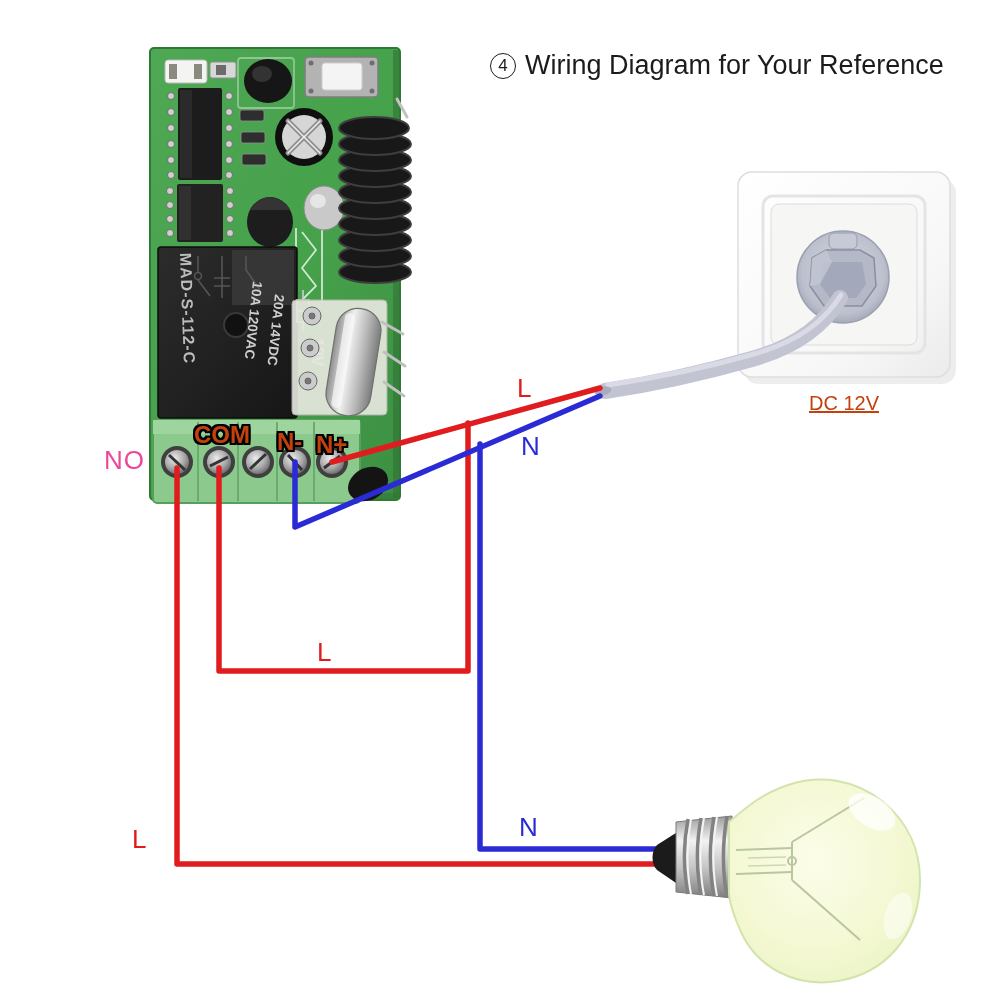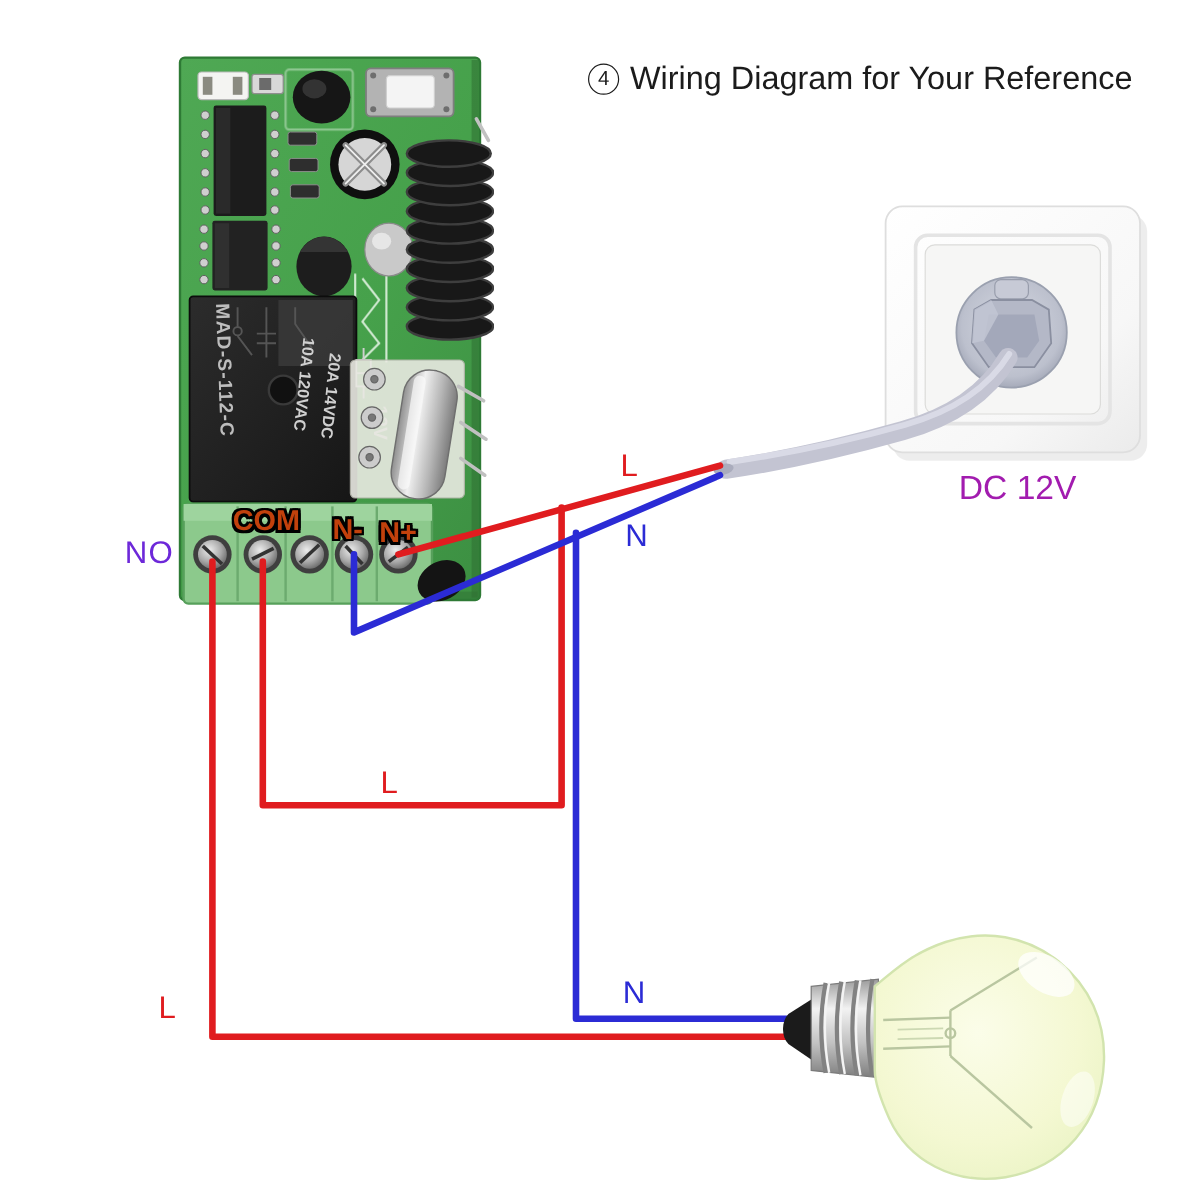--- a/index.html
+++ b/index.html
@@ -11,22 +11,22 @@
   .lbl{position:absolute;white-space:nowrap;line-height:1;}
   .title-wrap{
     position:absolute;left:490px;top:50px;display:flex;align-items:center;gap:9px;
     color:#1b1b1b;font-size:27px;
   }
   .title-badge{
     width:26px;height:26px;border:1.6px solid #1b1b1b;border-radius:50%;
     display:flex;align-items:center;justify-content:center;
     font-size:17px;color:#1b1b1b;box-sizing:border-box;
   }
-  .dc-label{left:799px;top:393px;width:90px;text-align:center;font-size:28px;color:#a21caf;}
-  .no-label{left:104px;top:447px;font-size:26px;color:#6d28d9;letter-spacing:1px;}
+  .dc-label{left:799px;top:393px;width:90px;text-align:center;font-size:20px;color:#c2410c;text-decoration:underline;}
+  .no-label{left:104px;top:447px;font-size:26px;color:#ec4899;letter-spacing:1px;}
   .terminal-label{
     color:#c2410c;font-weight:bold;font-size:24px;
     text-shadow:-2px -2px 0 #000,2px -2px 0 #000,-2px 2px 0 #000,2px 2px 0 #000,
                  0 -2px 0 #000,0 2px 0 #000,-2px 0 0 #000,2px 0 0 #000;
   }
   .com-label{left:194px;top:423px;}
   .nminus-label{left:277px;top:430px;}
   .nplus-label{left:316px;top:433px;}
   .wire-label{font-size:26px;}
   .wire-label.red{color:#e01c1f;}

